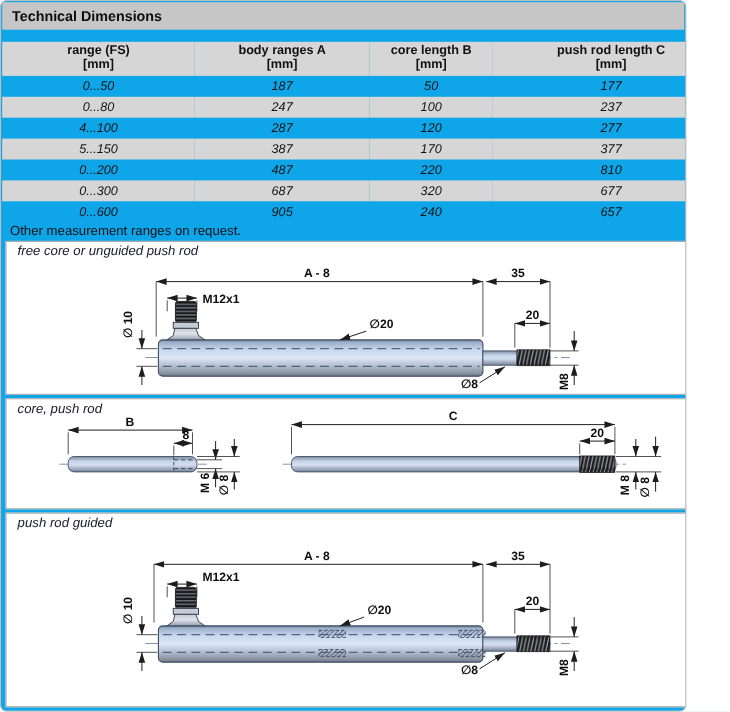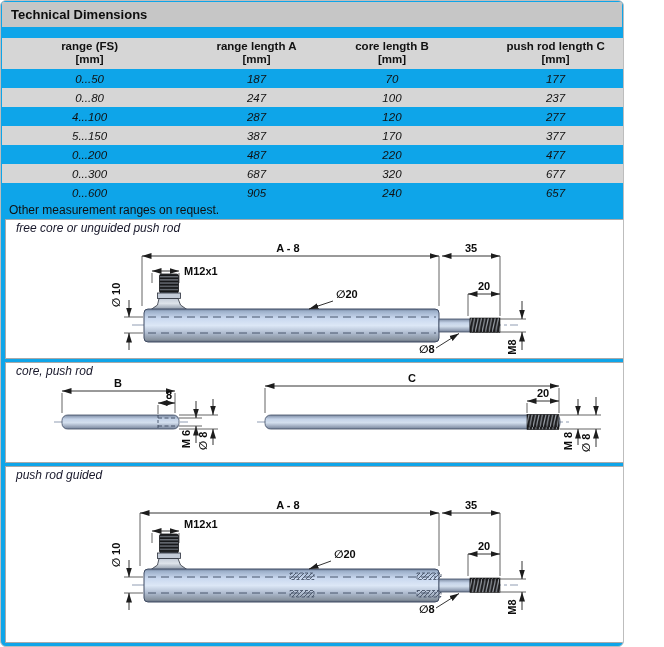--- a/index.html
+++ b/index.html
@@ -97,38 +97,38 @@
         <col class="c3">
         <col class="c4">
       </colgroup>
     <thead>
       <tr>
         <th>
             <div>range (FS)</div>
             <div>[mm]</div>
           </th>
         <th>
-            <div>range length A</div>
+            <div>body ranges A</div>
             <div>[mm]</div>
           </th>
         <th>
             <div>core length B</div>
             <div>[mm]</div>
           </th>
         <th>
             <div>push rod length C</div>
             <div>[mm]</div>
           </th>
       </tr>
     </thead>
     <tbody>
       <tr>
           <td>0...50</td>
           <td>187</td>
-          <td>70</td>
+          <td>50</td>
           <td>177</td>
         </tr>
       <tr>
           <td>0...80</td>
           <td>247</td>
           <td>100</td>
           <td>237</td>
         </tr>
       <tr>
           <td>4...100</td>
@@ -139,21 +139,21 @@
       <tr>
           <td>5...150</td>
           <td>387</td>
           <td>170</td>
           <td>377</td>
         </tr>
       <tr>
           <td>0...200</td>
           <td>487</td>
           <td>220</td>
-          <td>477</td>
+          <td>810</td>
         </tr>
       <tr>
           <td>0...300</td>
           <td>687</td>
           <td>320</td>
           <td>677</td>
         </tr>
       <tr>
           <td>0...600</td>
           <td>905</td>

